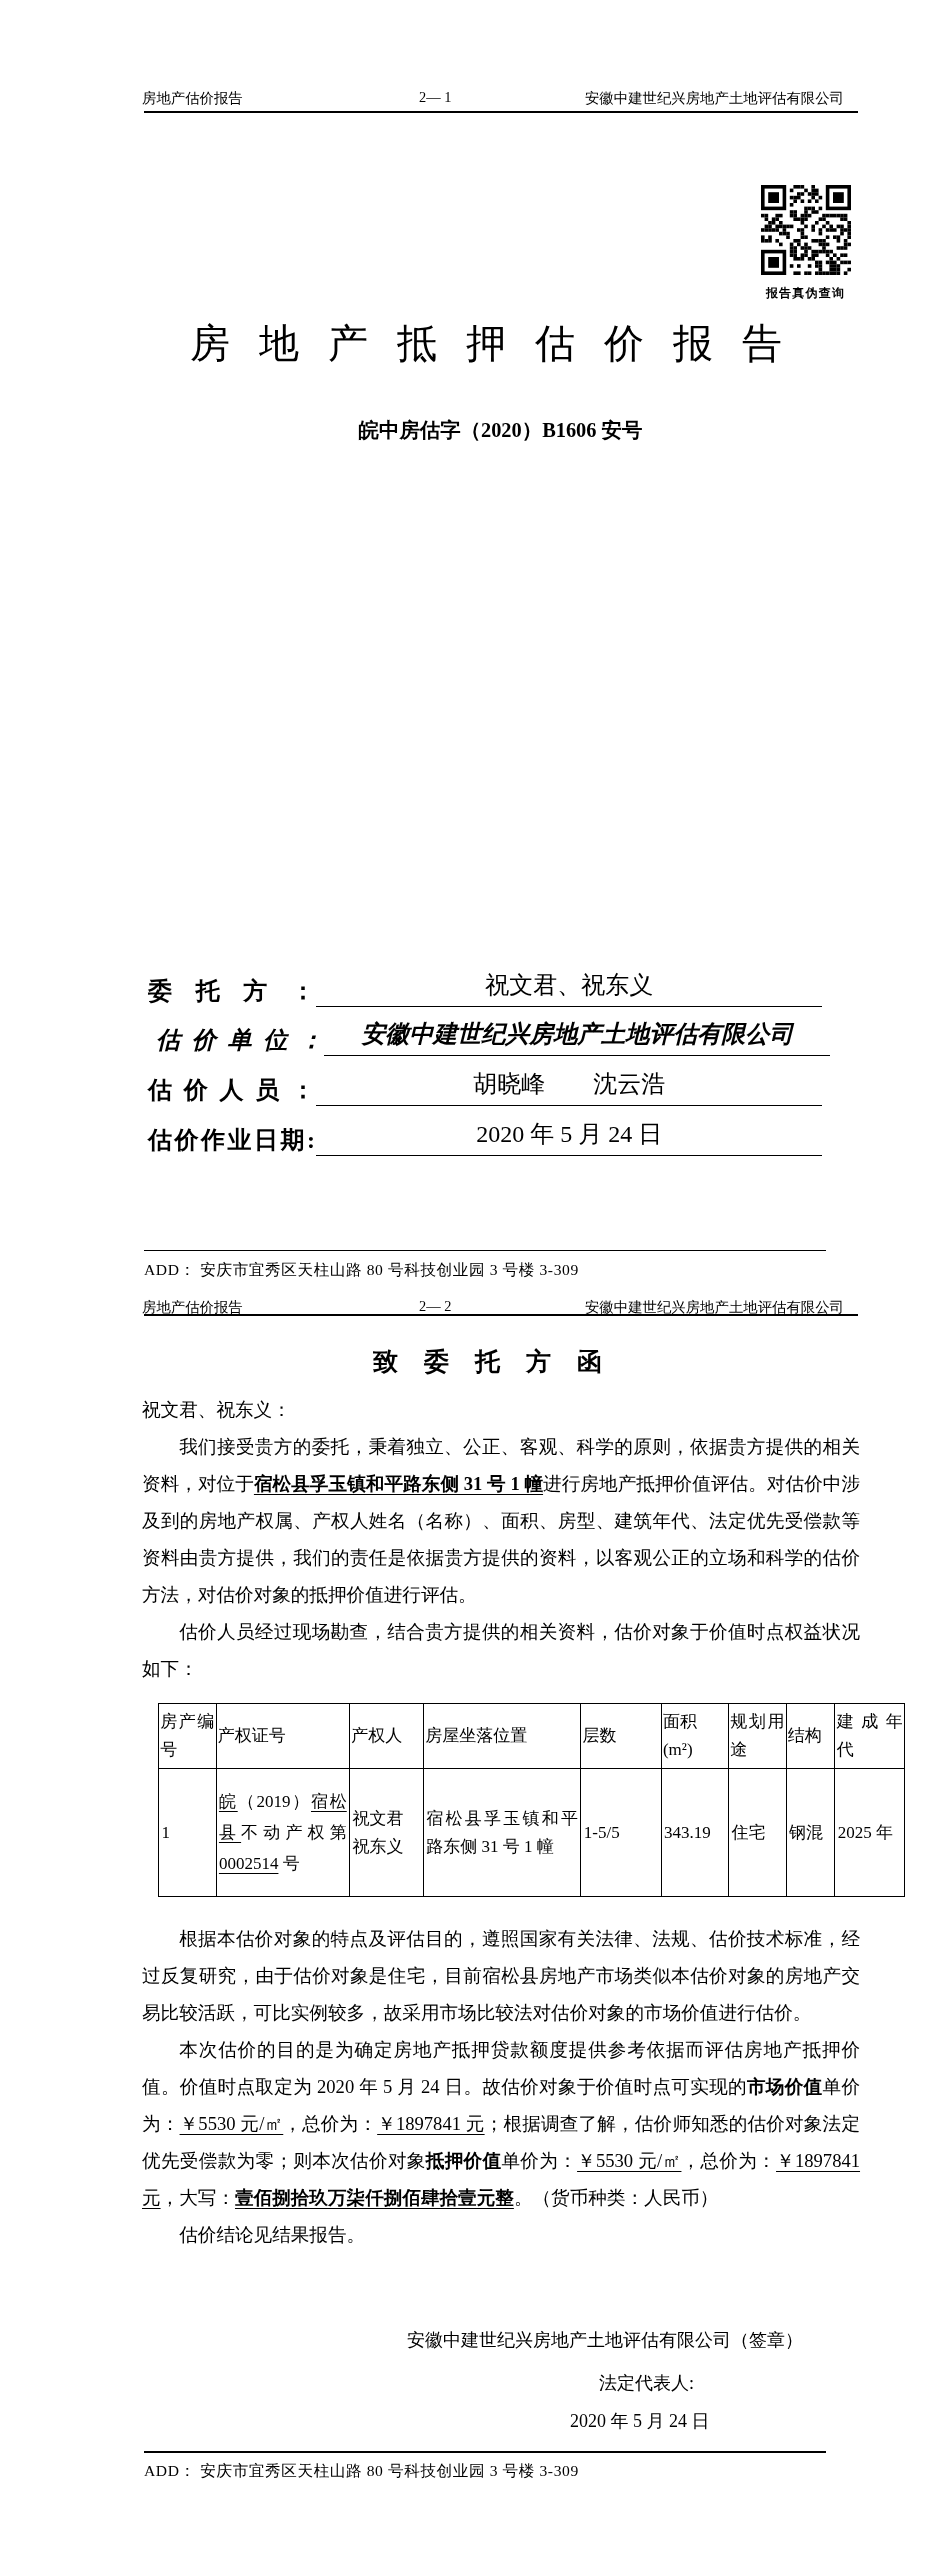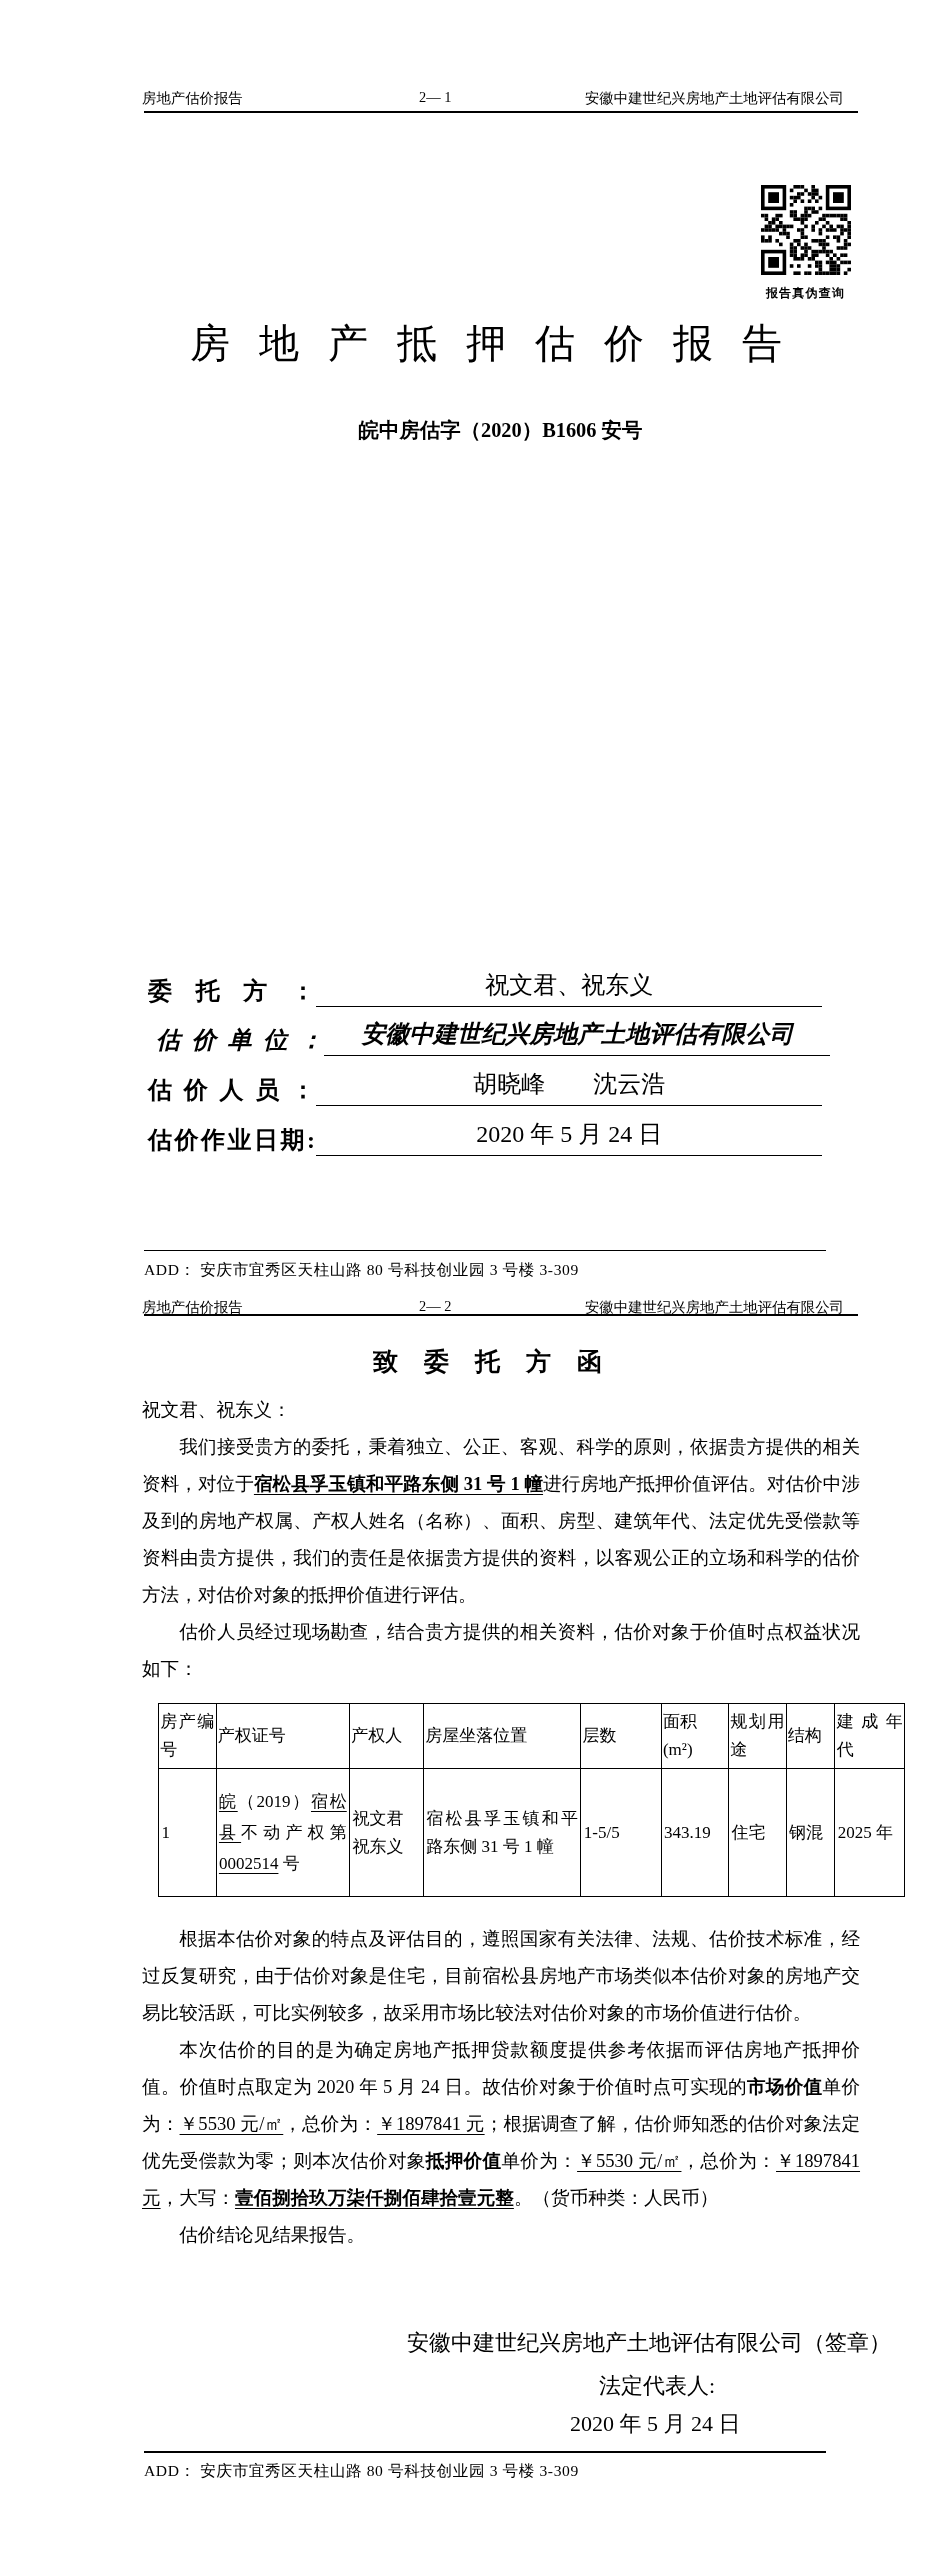--- a/index.html
+++ b/index.html
@@ -27,21 +27,21 @@
   .u{text-decoration:underline;text-decoration-thickness:1.2px;text-underline-offset:4.2px;}
   .b{font-weight:bold;}
   
   table.prop{border-collapse:collapse;margin:15.6px 0 23px 16px;table-layout:fixed;width:747px;
              font-size:17px;line-height:27.6px;font-family:Liberation Serif, serif;}
   table.prop td,table.prop th{border:0.6px solid #000;padding:1.2px 2.4px;font-weight:normal;vertical-align:middle;overflow:hidden;}
   table.prop tr.hrow th{border-bottom:1.8px solid #000;padding:4.8px 1.2px;}
   table.prop{border:1.2px solid #000;}
   td.cert{line-height:31px;}
   
-  .sig{font-size:22px;white-space:nowrap;}
+  .sig{font-size:18px;white-space:nowrap;}
 </style>
 </head>
 <body>
 
 <div class="page">
 
   <div class="abs hdr-txt" style="left:142px;top:89px;">房地产估价报告</div>
   <div class="abs hdr-txt" style="left:419px;top:89px;">2— 1</div>
   <div class="abs hdr-txt" style="right:107px;top:89px;">安徽中建世纪兴房地产土地评估有限公司</div>
   <div class="abs rule" style="left:144px;top:111px;width:714px;height:1.8px;"></div>

